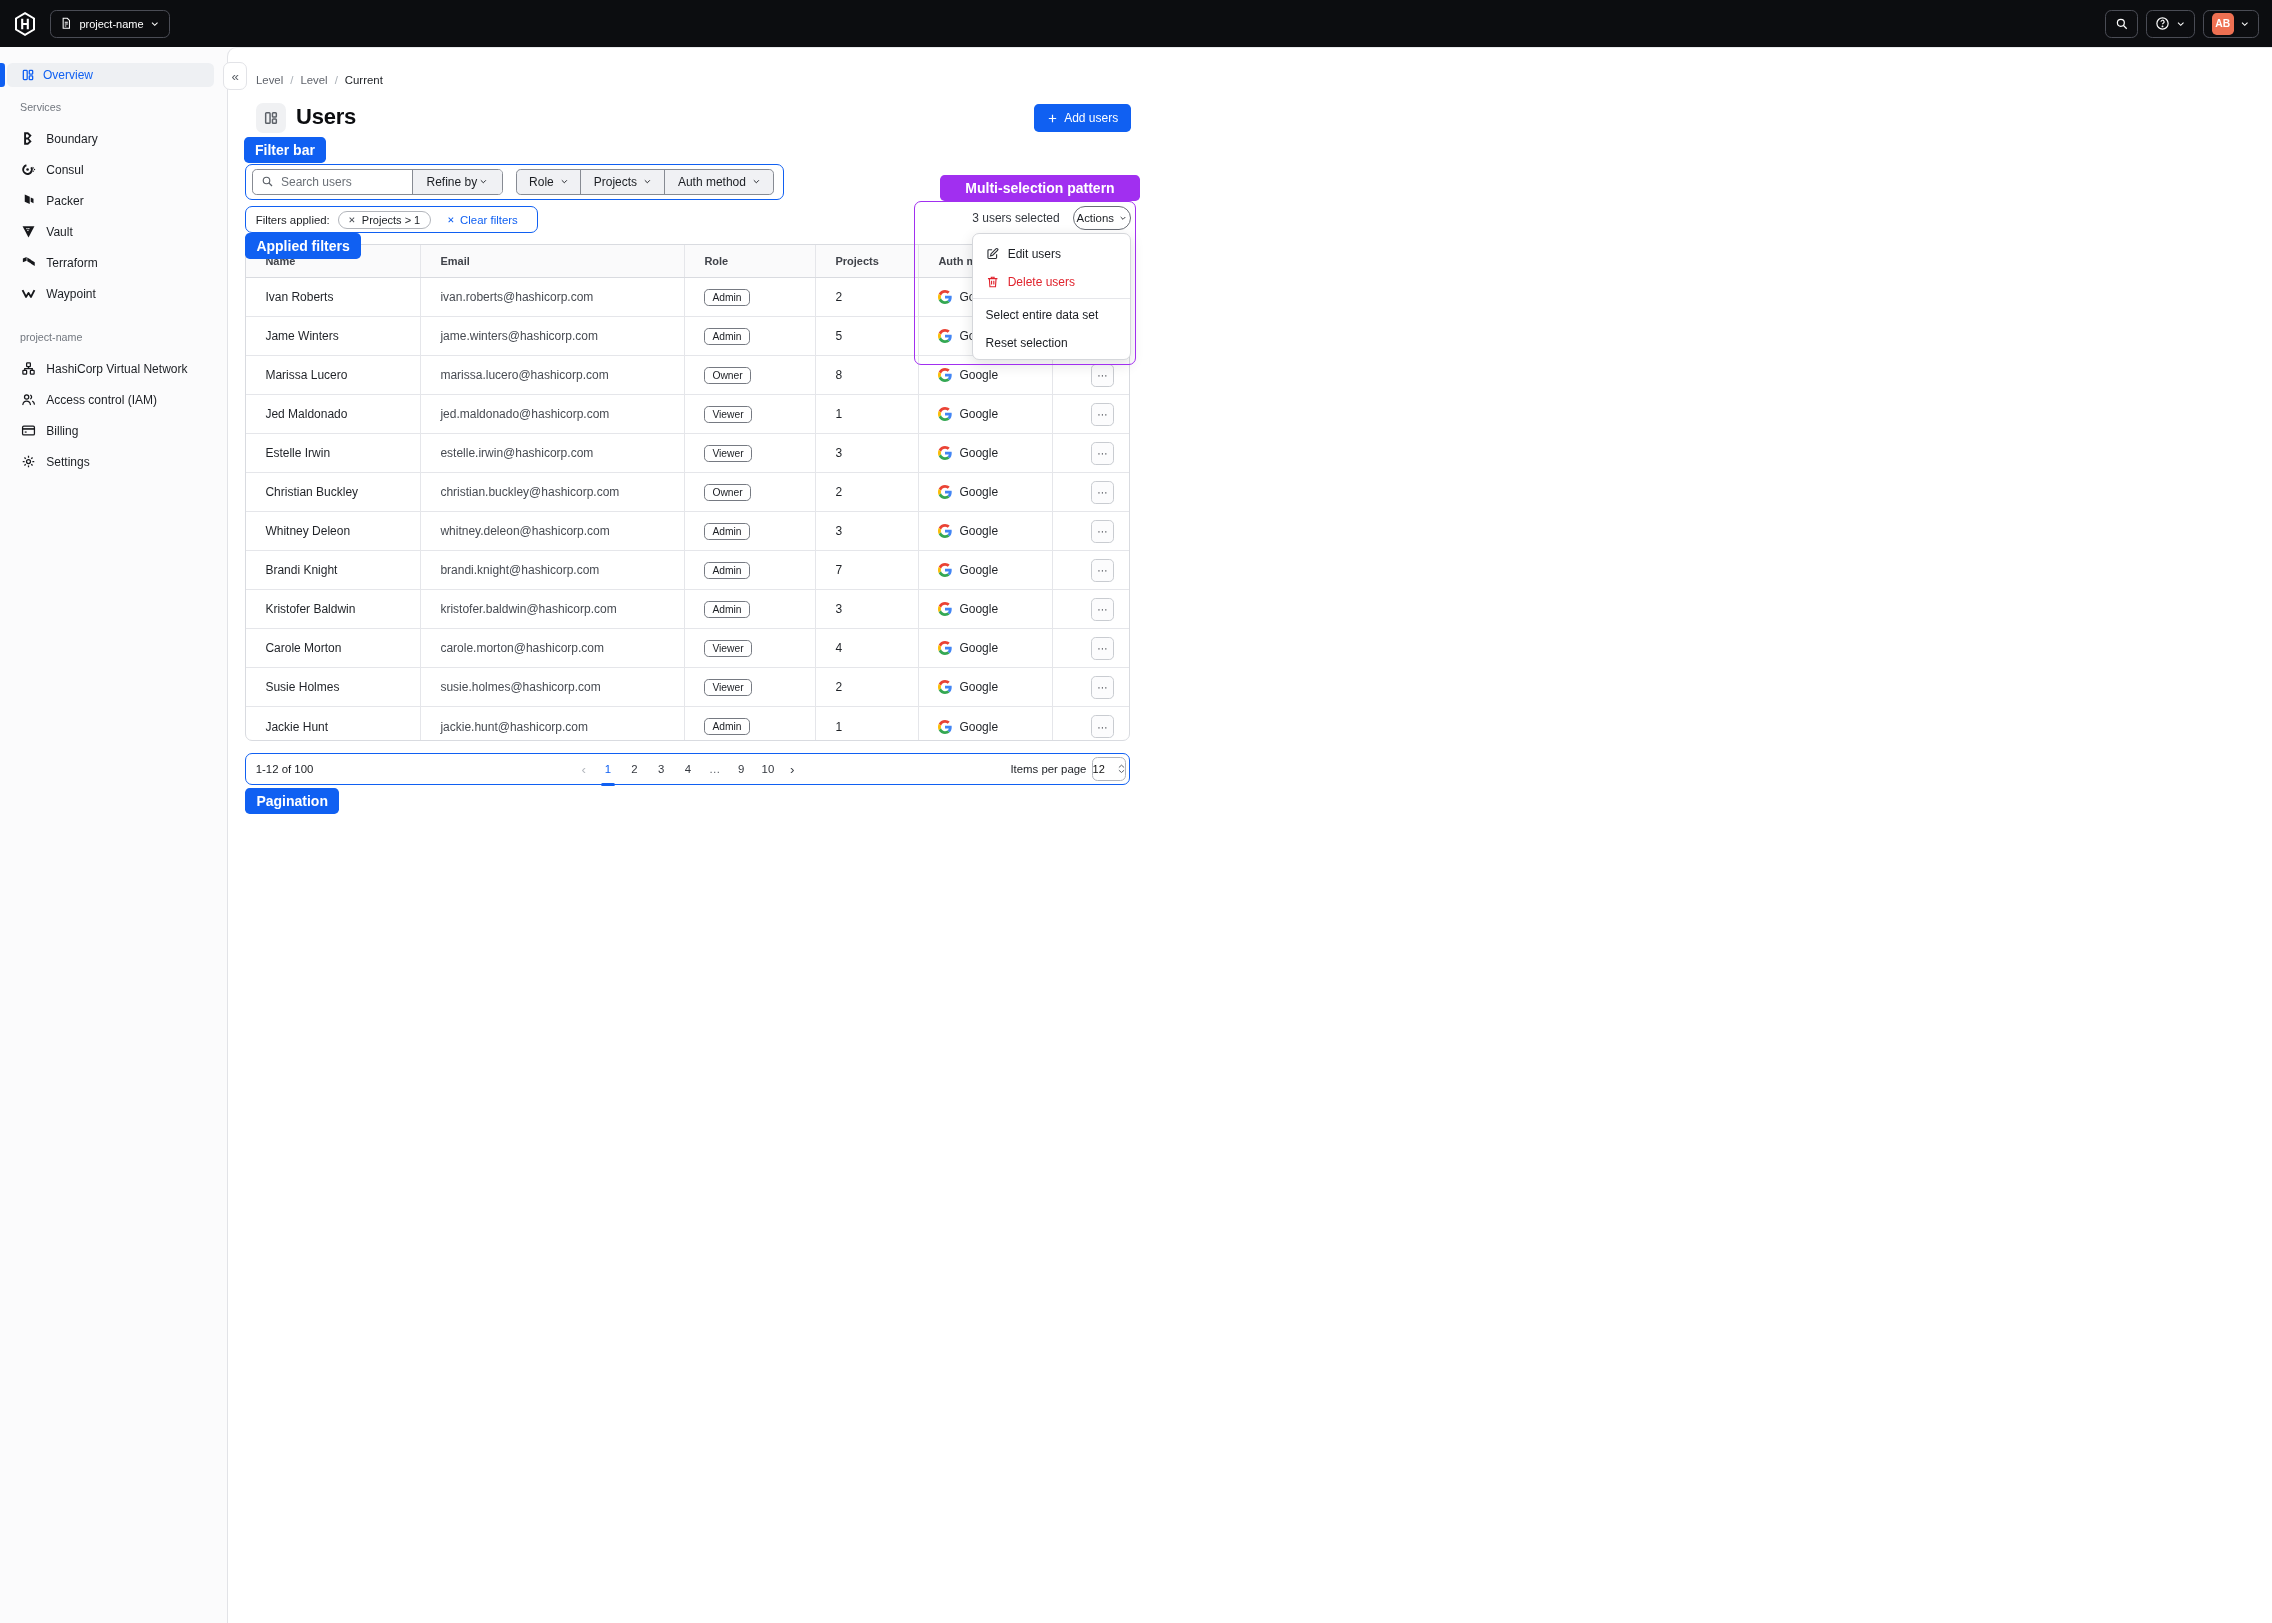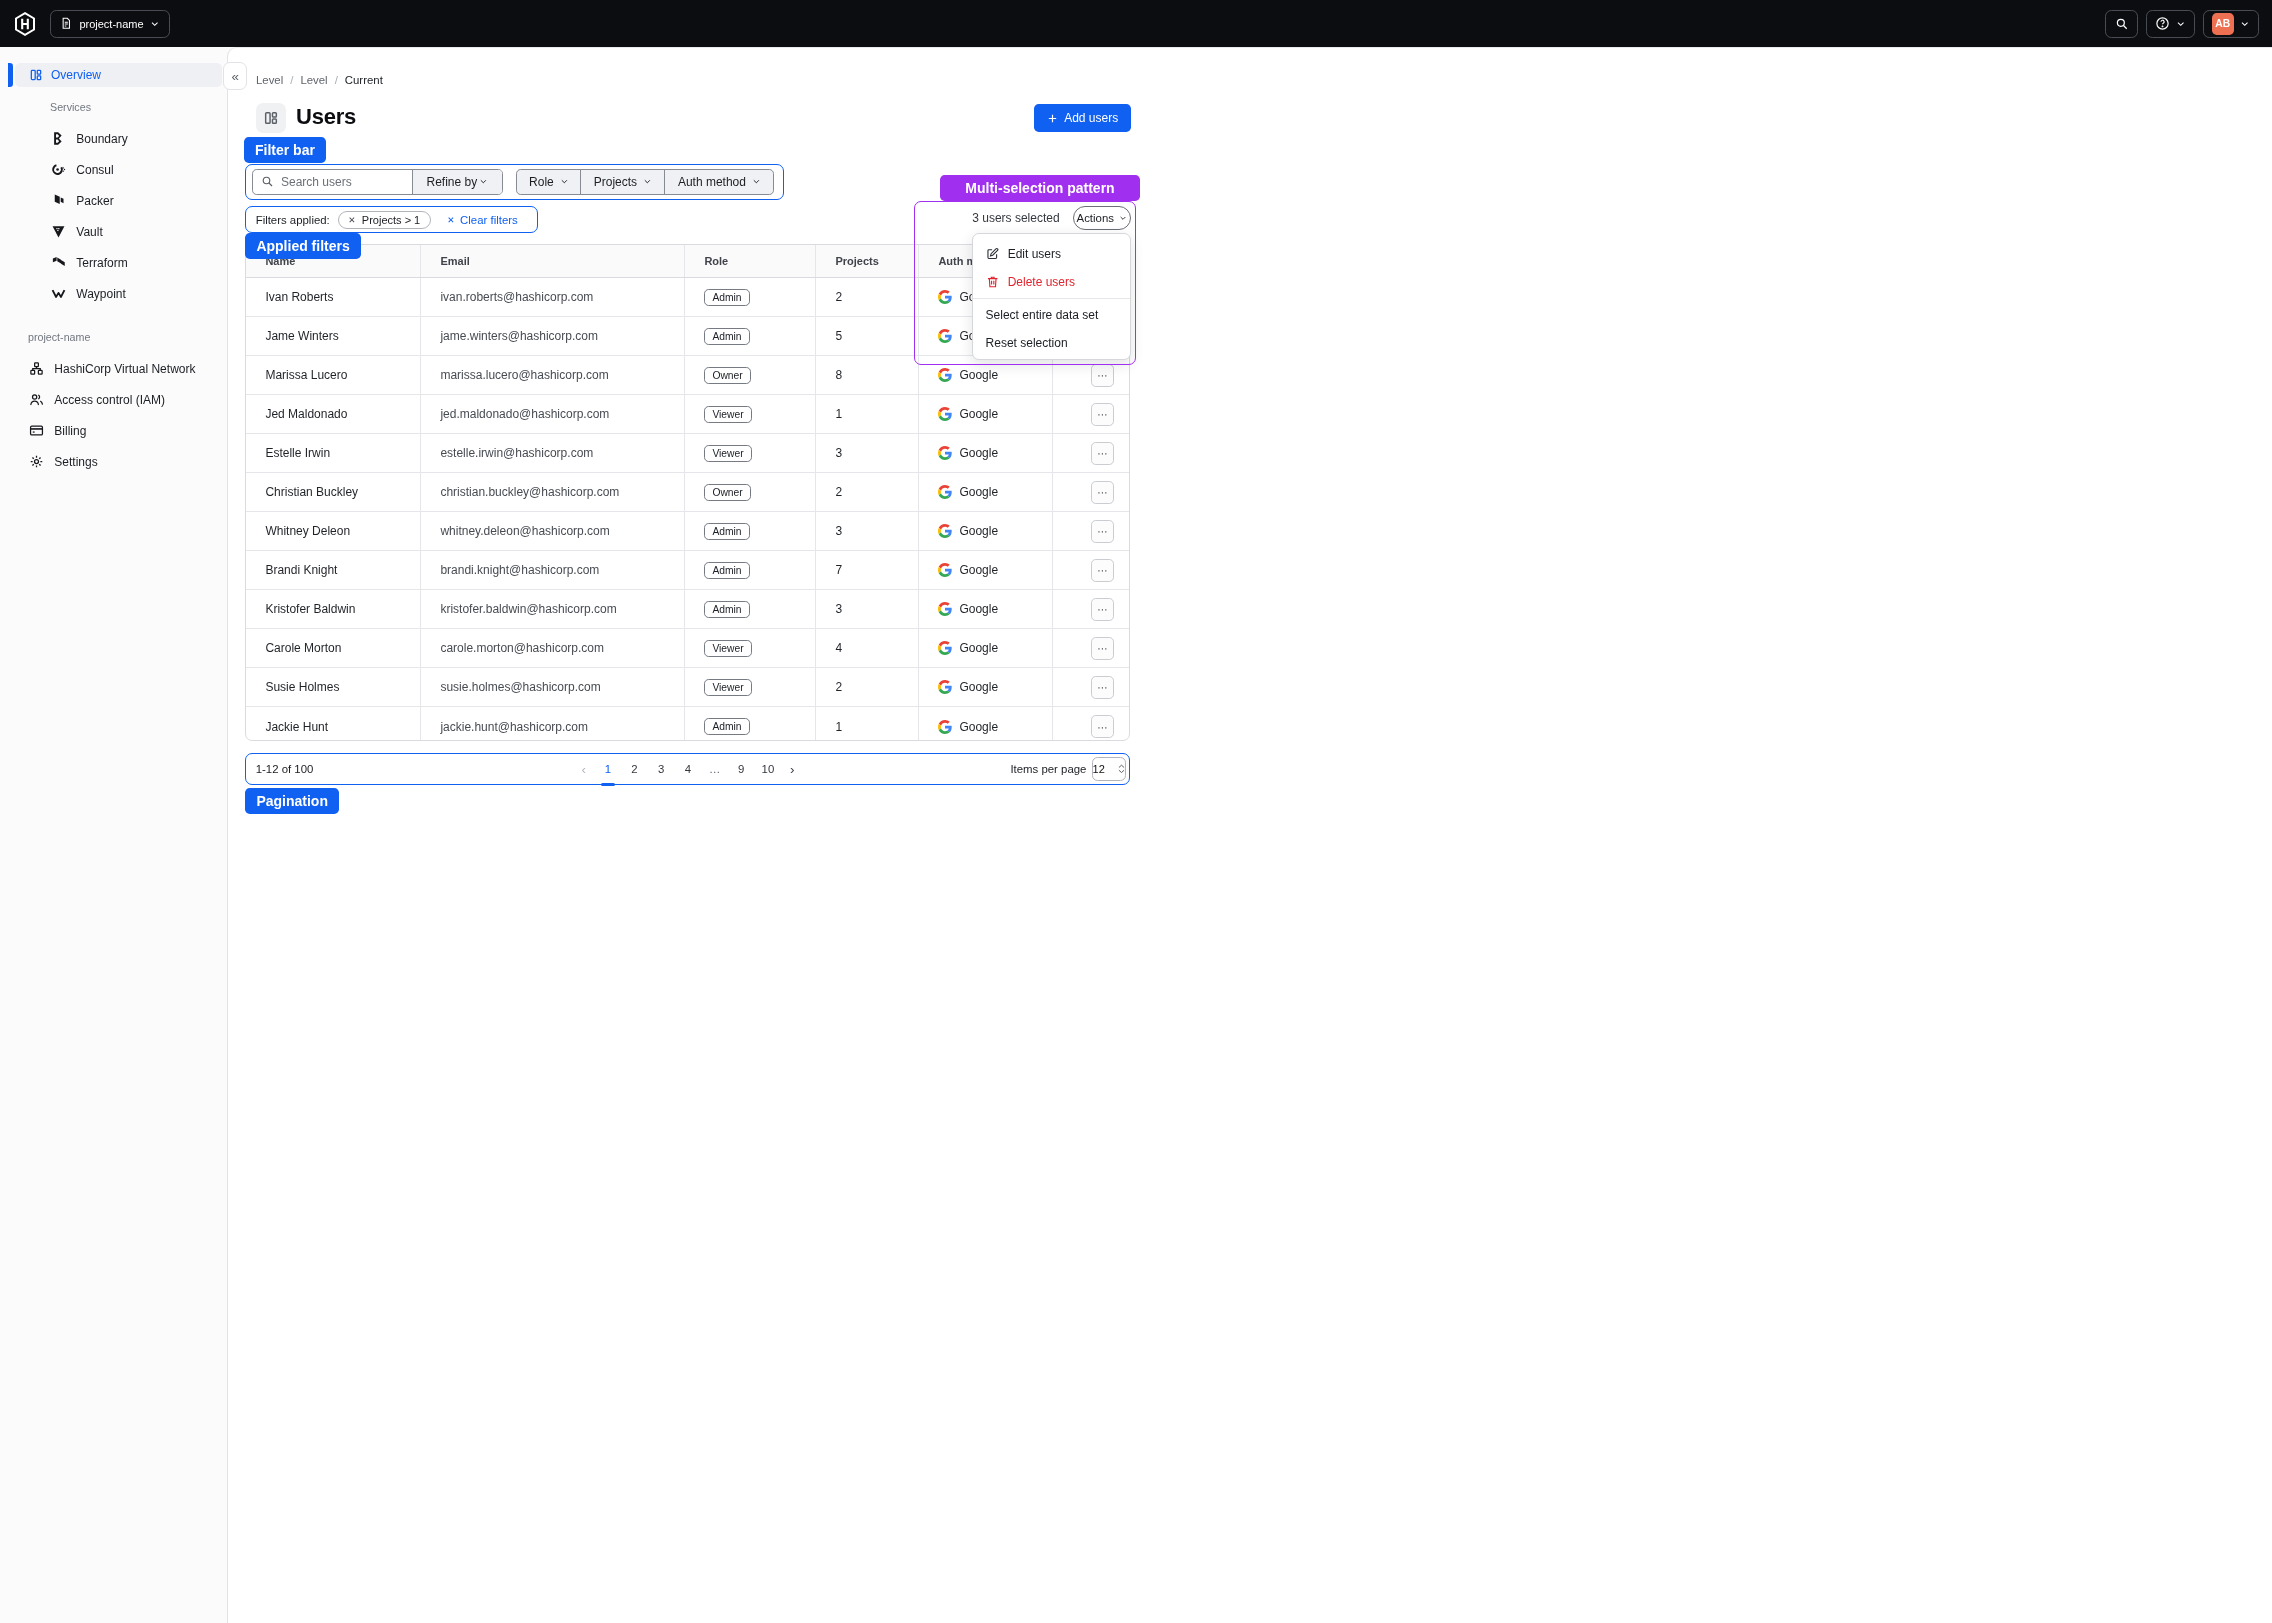--- a/index.html
+++ b/index.html
@@ -17,30 +17,30 @@
   .topbar{position:absolute;top:0;left:0;right:0;height:47px;background:#0c0d10;
     display:flex;align-items:center;padding:0 13.4px;z-index:60;}
   .tb-right{margin-left:auto;display:flex;align-items:center;gap:8px;}
   .tb-btn{height:28px;border:0.8px solid #4a4c55;border-radius:6.3px;background:transparent;
     display:flex;align-items:center;gap:6.3px;padding:0 8px;color:#fff;cursor:pointer;font-size:11px;}
   .proj-btn{margin-left:12.6px;padding:0 9.5px;height:28px;}
   .avatar{width:22px;height:22px;border-radius:4.7px;background:#ee7052;color:#fff;
     display:flex;align-items:center;justify-content:center;font-size:10.3px;font-weight:700;letter-spacing:0.2px;}
 
   
-  .sidebar{position:absolute;top:47px;left:8px;width:227px;bottom:0;background:#fbfbfc;}
+  .sidebar{position:absolute;top:47px;left:0;width:227px;bottom:0;background:#fbfbfc;}
   .nav-active-bar{position:absolute;left:0;top:16px;width:4.7px;height:24px;background:var(--blue);border-radius:0 3.2px 3.2px 0;}
   .nav-active{position:absolute;left:7px;right:13.4px;top:16px;height:24px;background:#eef0f3;border-radius:5.5px;
     display:flex;align-items:center;gap:8px;padding:0 0 0 14px;cursor:pointer;}
   .nav-active span{color:var(--blue);font-size:12px;font-weight:500;}
   .side-head{color:#72777f;font-size:10.7px;padding:0 0 0 20px;}
   .side-list{list-style:none;}
   .side-item{height:31px;display:flex;align-items:center;gap:10.3px;padding-left:21px;font-size:12px;color:#1b1e23;cursor:pointer;}
   .side-item .ic{width:15px;height:15px;flex:0 0 15px;}
-  .sec-services{position:absolute;top:54px;left:0;right:0;padding-left:22px;}
+  .sec-services{position:absolute;top:54px;left:0;right:0;}
   .sec-services .side-list{margin-top:10.3px;}
   .sec-project{position:absolute;top:284px;left:0;right:0;}
   .sec-project .side-list{margin-top:10.3px;}
 
   
   .main{position:absolute;top:47px;left:227px;right:0;bottom:0;background:#fff;
     border-left:0.8px solid #e2e3e7;border-top:0.8px solid #e9eaec;border-top-left-radius:9.5px;}
   .collapse-tab{position:absolute;left:-4.7px;top:14px;width:24px;height:28px;background:#fff;border:0.8px solid #e2e3e7;
     border-radius:7px;display:flex;align-items:center;justify-content:center;color:#5c6168;font-size:13.4px;cursor:pointer;z-index:5;}
 

